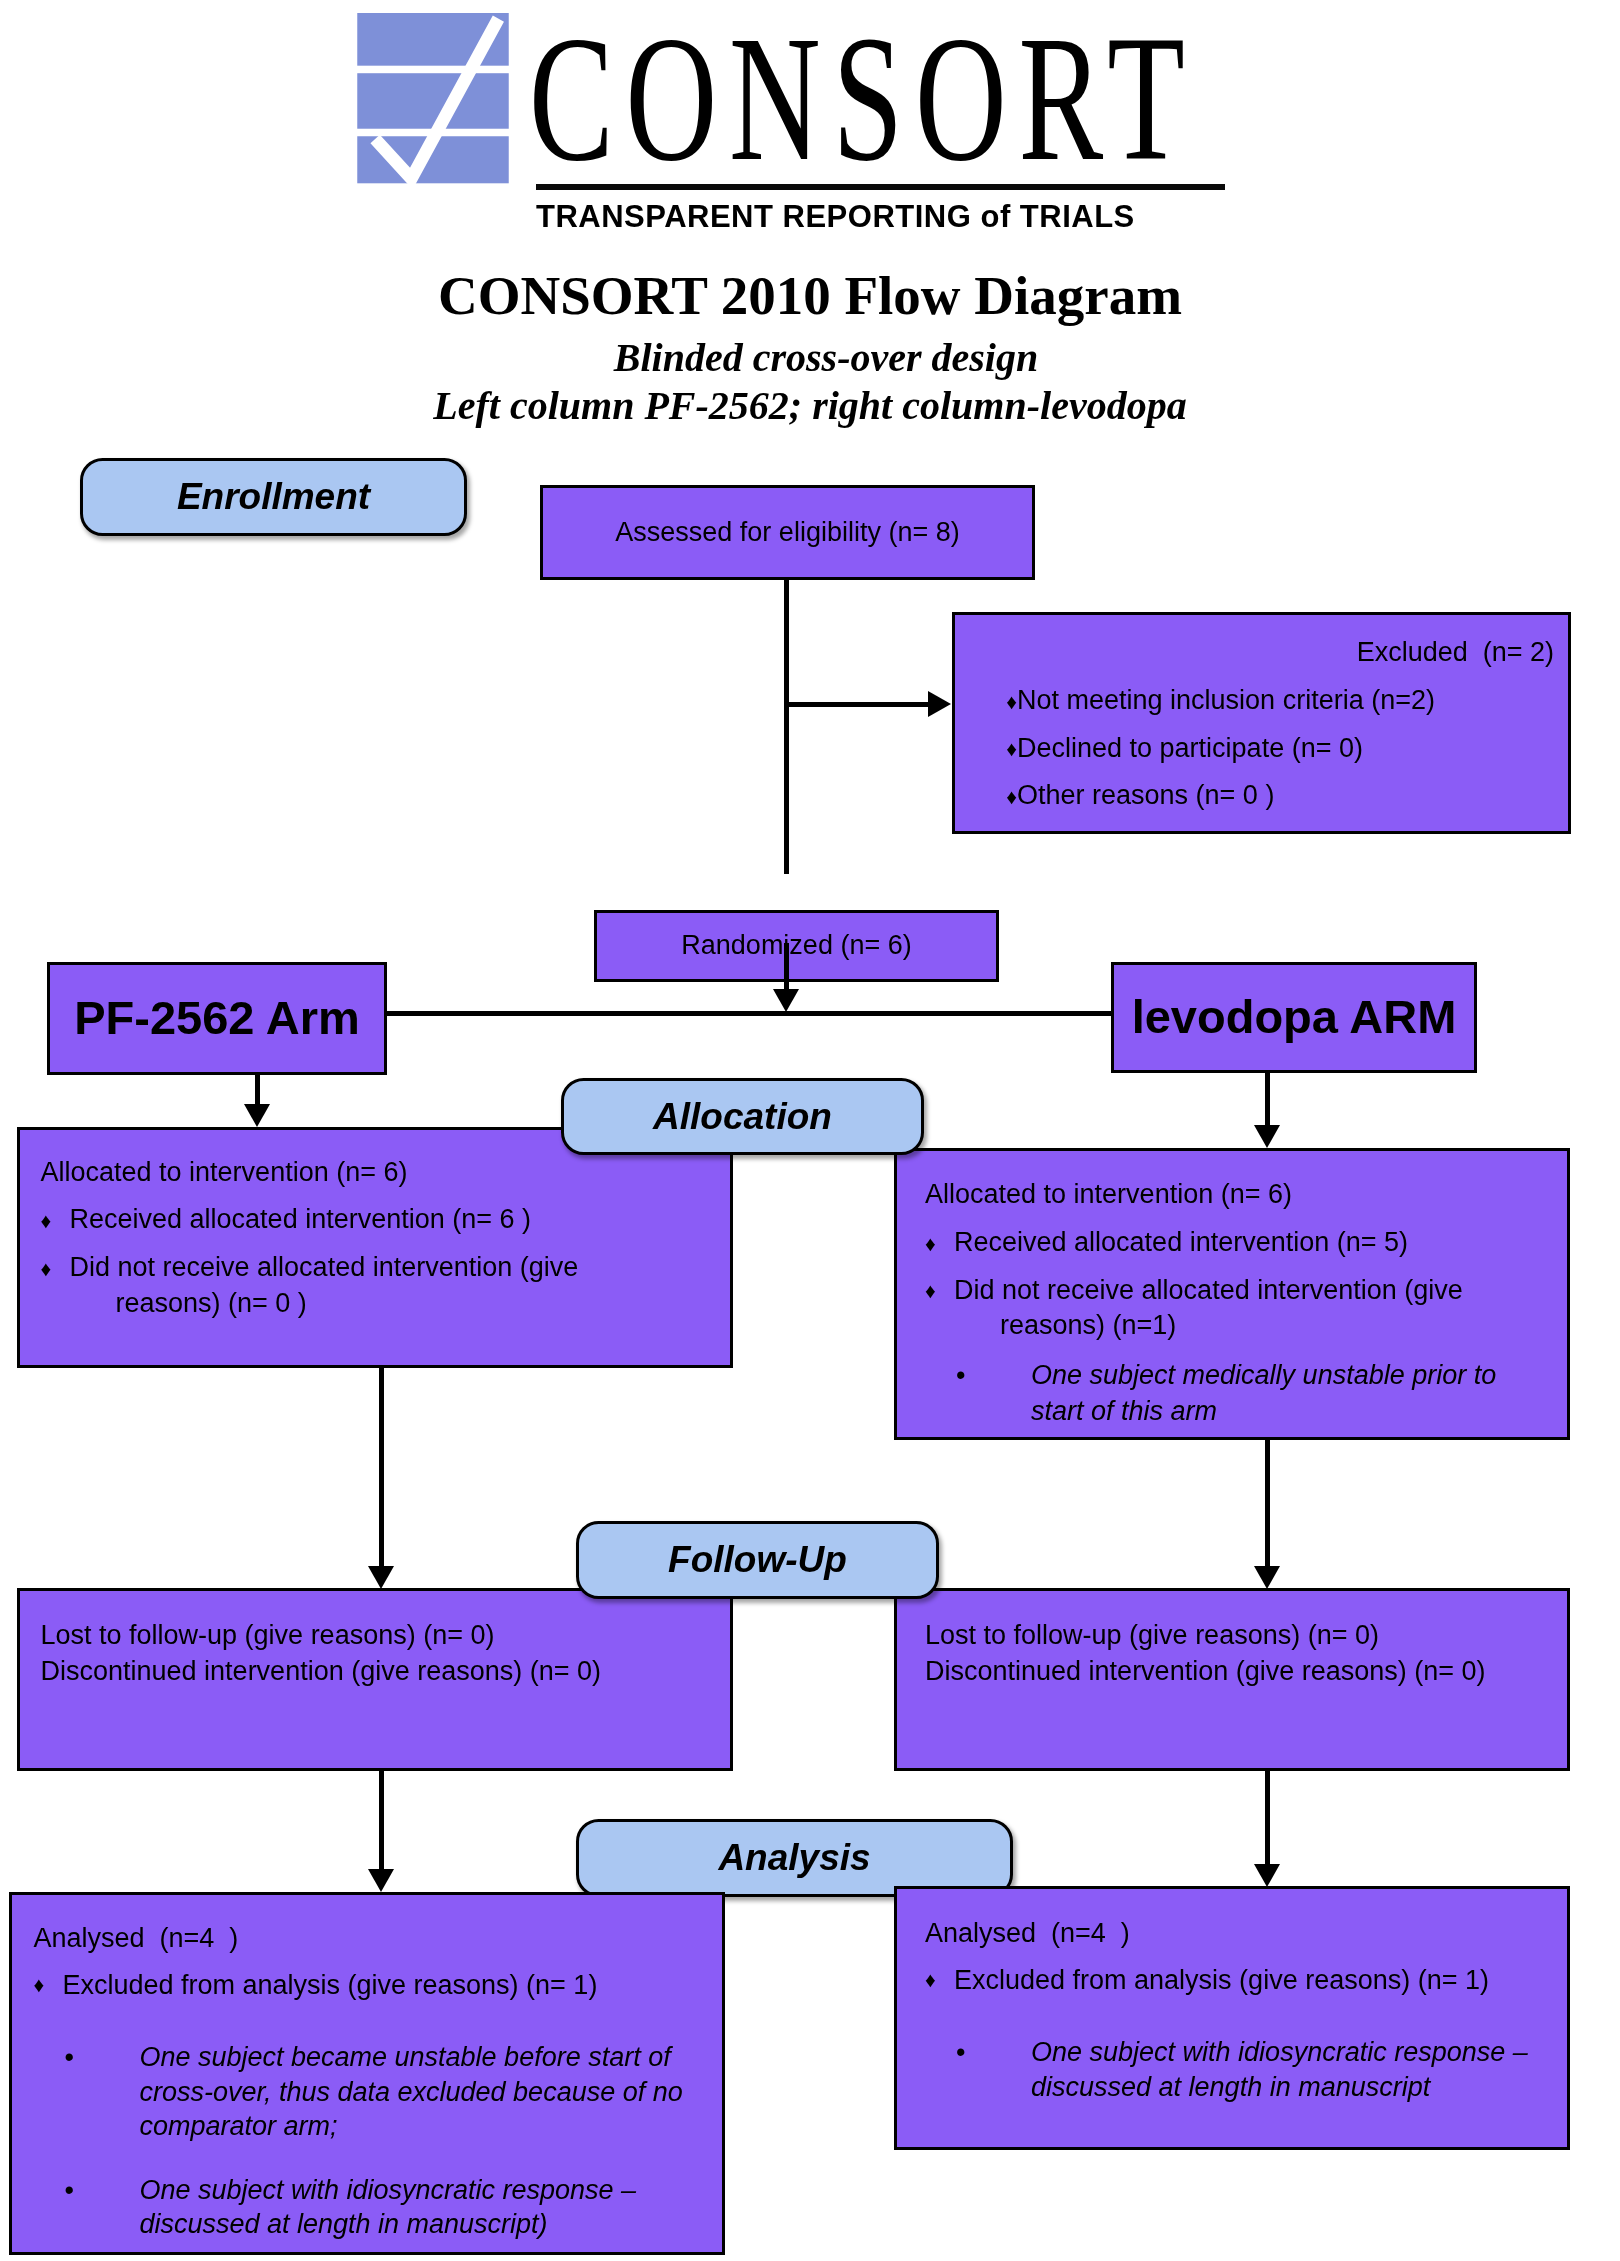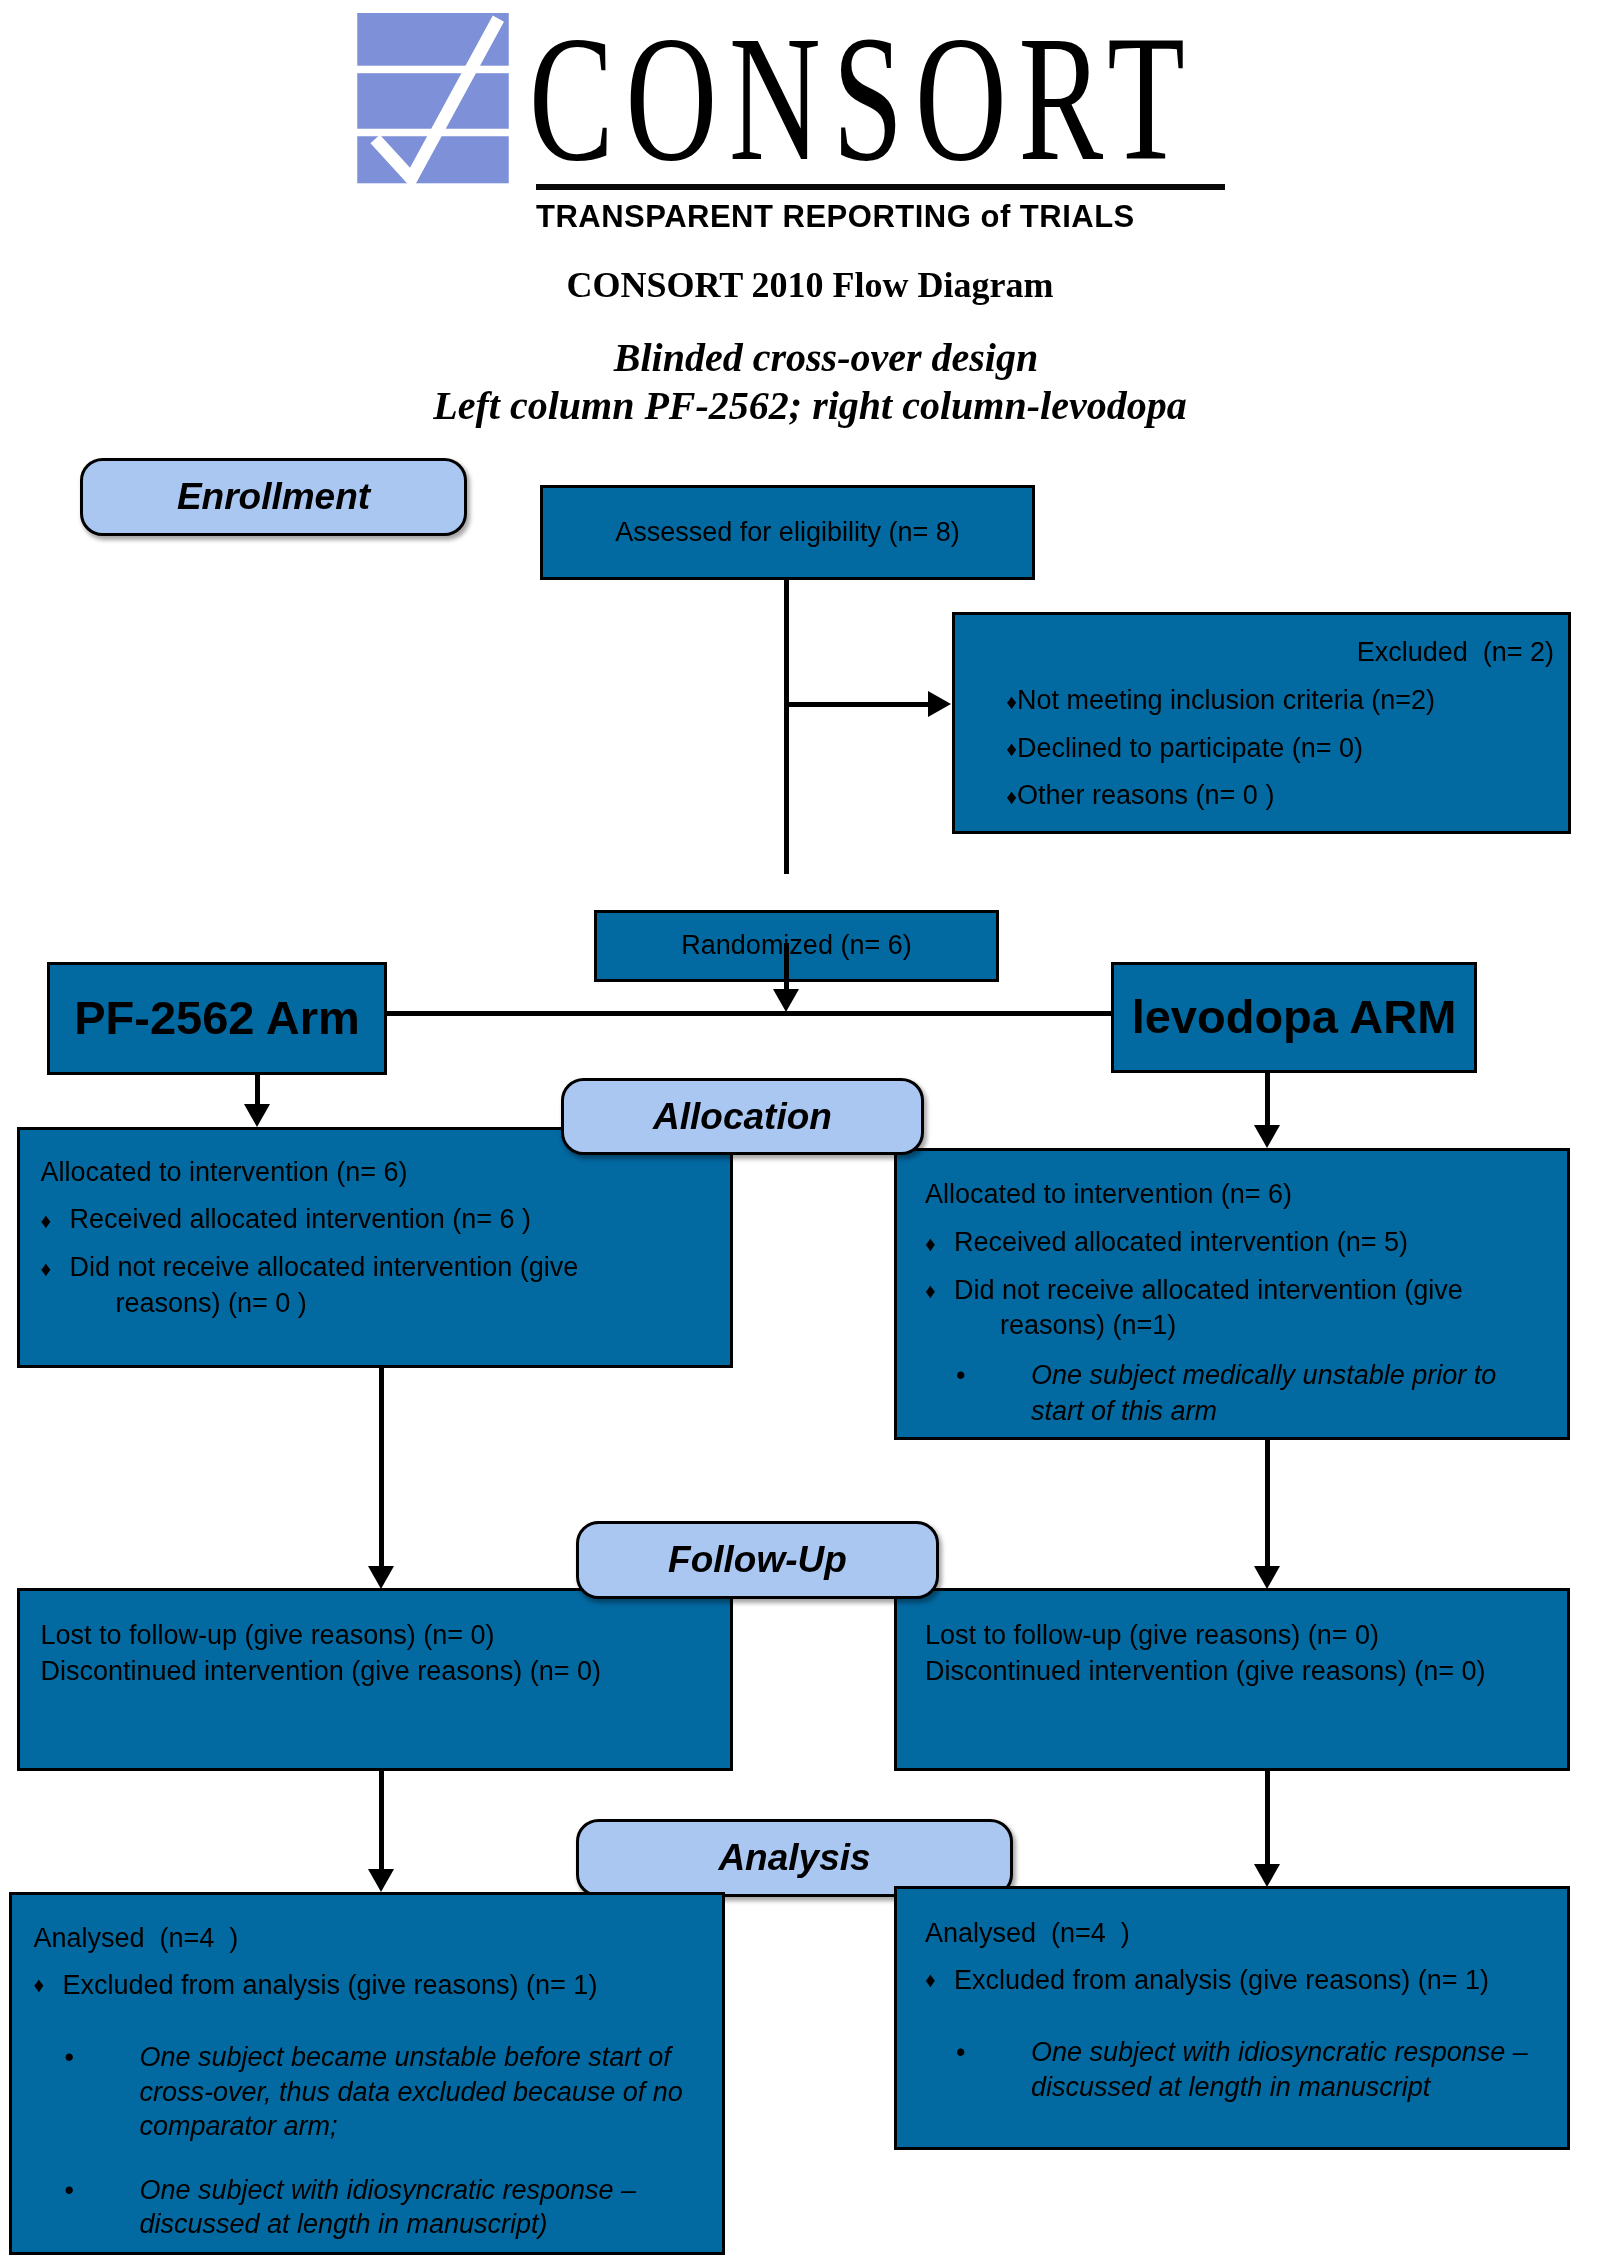--- a/index.html
+++ b/index.html
@@ -11,39 +11,39 @@
   .abs { position:absolute; }
   #logo-icon { left:357px; top:13px; width:152px; height:175px; }
   #logo-word { left:529px; top:14px; width:701px; height:160px;
                font-family:"Liberation Serif", serif; font-weight:400;
                font-size:127px; letter-spacing:11.8px; line-height:118px;
                transform:scaleY(1.42); transform-origin:top left; white-space:nowrap; }
   #logo-rule { left:536px; top:184px; width:689px; height:6.1px; background:#0a0a0a; }
   #logo-tagline { left:536px; top:199px; width:689px; font-weight:bold;
                   font-size:31px; white-space:nowrap; letter-spacing:0.5px; }
   .title { left:0; top:264px; width:100%; text-align:center;
-           font-family:"Liberation Serif", serif; font-weight:bold; font-size:36px; }
+           font-family:"Liberation Serif", serif; font-weight:bold; font-size:55px; }
   .subtitle { left:0; width:100%; text-align:center;
               font-family:"Liberation Serif", serif; font-weight:bold; font-style:italic;
               font-size:40px; }
   #subtitle1 { top:334px;padding-left:16px; }
   #subtitle2 { top:382px; }
 
   
   .pill { position:absolute; background:#aac7f2; border:3.3px solid #000; border-radius:22.6px;
           display:flex; align-items:center; justify-content:center;
           font-weight:bold; font-style:italic; font-size:37px; z-index:30;
           box-shadow:2.8px 3.8px 4.7px rgba(0,0,0,0.35); box-sizing:border-box; }
   #pill-enrollment { left:80px;  top:458px;  width:387px; height:78px; }
   #pill-allocation { left:561px; top:1078px; width:363px; height:77px; }
   #pill-followup   { left:576px; top:1521px; width:363px; height:78px; }
   #pill-analysis   { left:576px; top:1819px; width:437px; height:78px; z-index:5; }
 
   
-  .box { position:absolute; background:#0369a1; border:3.8px solid #000; box-sizing:border-box;
+  .box { position:absolute; background:#8b5cf6; border:3.8px solid #000; box-sizing:border-box;
          z-index:10; font-size:27px; line-height:1.32; }
   .center-box { display:flex; align-items:center; justify-content:center; text-align:center; }
   #box-assessed   { left:540px; top:485px; width:495px; height:95px; }
   #box-excluded   { left:952px; top:612px; width:619px; height:222px; padding:20px 14px 0 33px;text-align:right; }
   #box-randomized { left:594px; top:873px; width:405px;  height:72px;margin-top:37px; }
   #box-left-arm   { left:47px;  top:962px; width:340px;  height:113px; font-size:47px; font-weight:bold; }
   #box-right-arm  { left:1111px; top:962px; width:366px;  height:111px; font-size:47px; font-weight:bold; }
   #box-left-alloc { left:16.5px;   top:1127px; width:716px; height:241px; padding:24.5px 11.8px 0 21px; }
   #box-right-alloc{ left:894px; top:1148px; width:676px; height:292px; padding:26px 11.8px 0 28px; }
   #box-left-fu    { left:16.5px;   top:1588px; width:716px; height:183px; padding:27px 11.8px 0 21px; }

